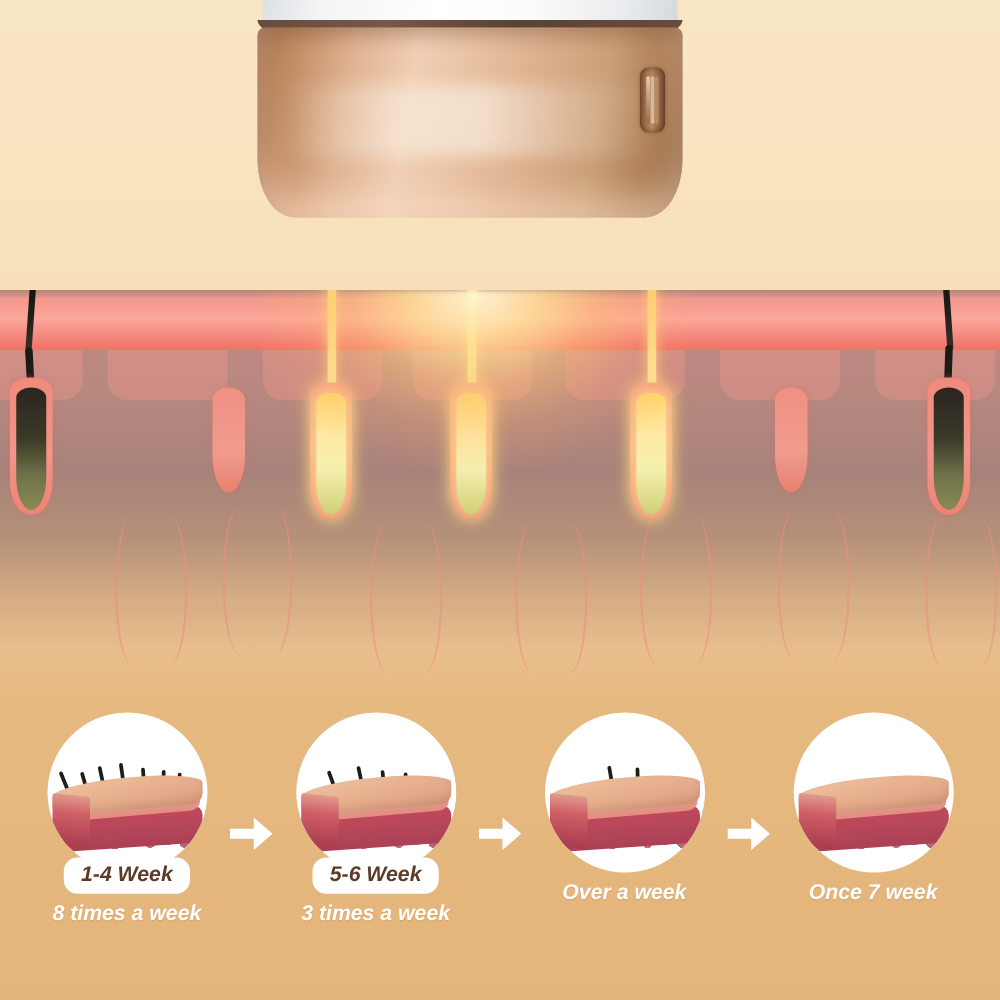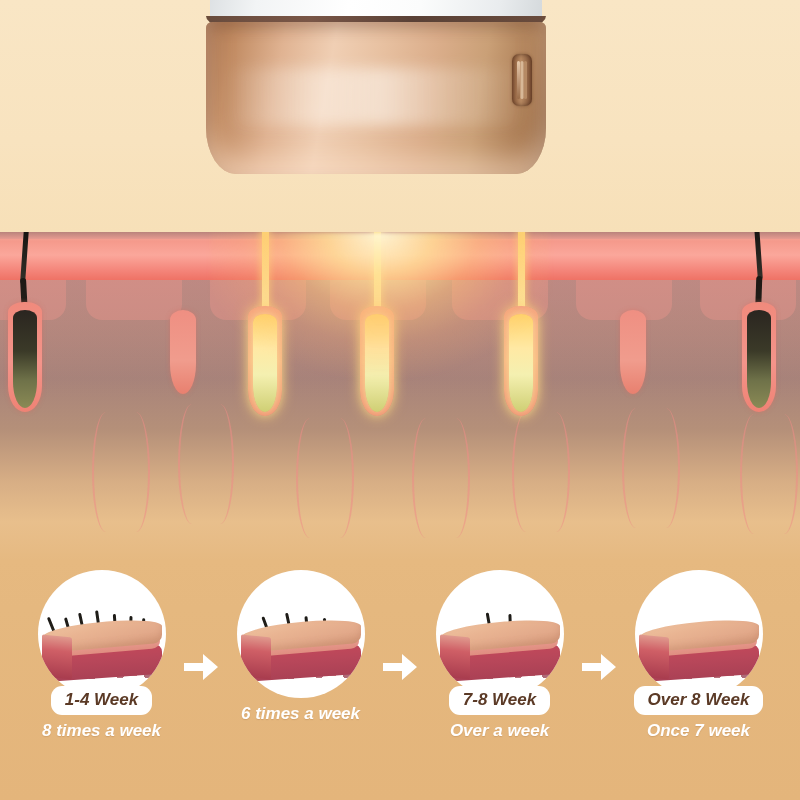--- a/index.html
+++ b/index.html
@@ -405,59 +405,58 @@
         <div class="hair" style="left:72px; transform:rotate(-6deg);  height:44px;"></div>
         <div class="hair" style="left:86px; transform:rotate(0deg);   height:42px;"></div>
         <div class="patch">
           <div class="papil"></div>
             <div class="derm"></div>
           <div class="epi2"></div>
             <div class="epi"></div>
             <div class="cut"></div>
         </div>
       </div>
-      <div class="freq">6 times a week</div>
+      <div class="pill">5-6 Week</div>
+      <div class="freq">3 times a week</div>
     </div>
 
     <div class="arrow">
       <svg width="34" height="26" viewBox="0 0 34 26" aria-hidden="true">
         <path d="M0 9 H19 V0 L34 13 L19 26 V17 H0 Z" fill="#ffffff"></path>
       </svg>
     </div>
 
     <div class="step">
       <div class="disc">
         <div class="hair" style="left:58px; transform:rotate(-10deg); height:48px;"></div>
         <div class="hair" style="left:74px; transform:rotate(-2deg);  height:46px;"></div>
         <div class="patch">
           <div class="papil"></div>
             <div class="derm"></div>
           <div class="epi2"></div>
             <div class="epi"></div>
             <div class="cut"></div>
         </div>
       </div>
-      <div class="pill">7-8 Week</div>
       <div class="freq">Over a week</div>
     </div>
 
     <div class="arrow">
       <svg width="34" height="26" viewBox="0 0 34 26" aria-hidden="true">
         <path d="M0 9 H19 V0 L34 13 L19 26 V17 H0 Z" fill="#ffffff"></path>
       </svg>
     </div>
 
     <div class="step">
       <div class="disc">
         <div class="patch">
           <div class="papil"></div>
             <div class="derm"></div>
           <div class="epi2"></div>
             <div class="epi"></div>
             <div class="cut"></div>
         </div>
       </div>
-      <div class="pill">Over 8 Week</div>
       <div class="freq">Once 7 week</div>
     </div>
 
   </div>
 </div>
 
 </body></html>

